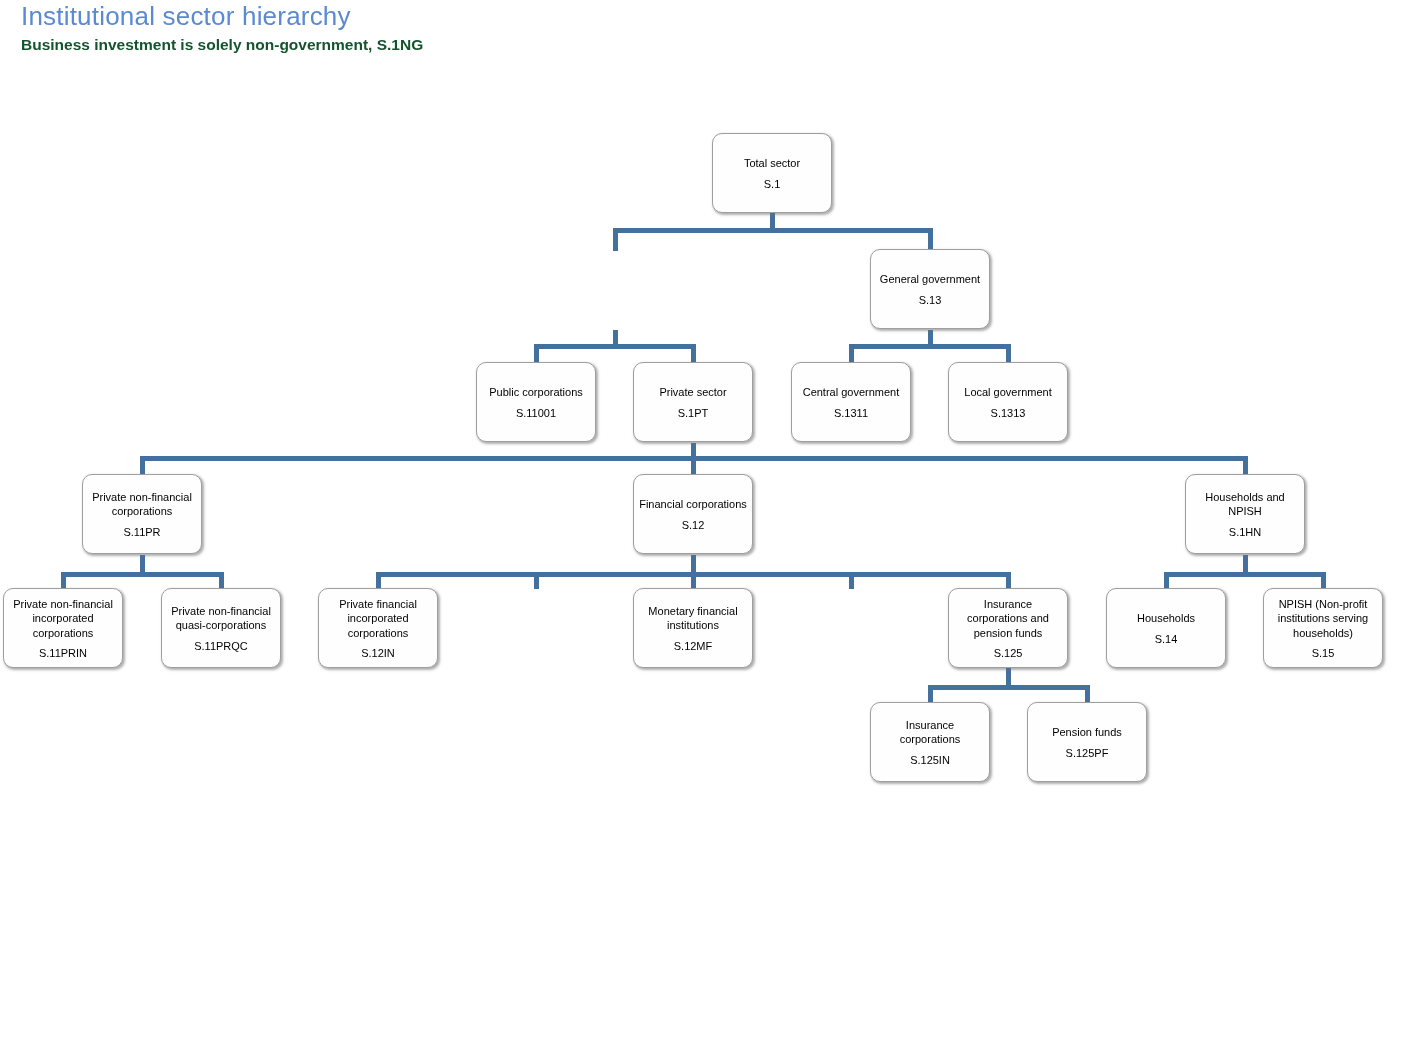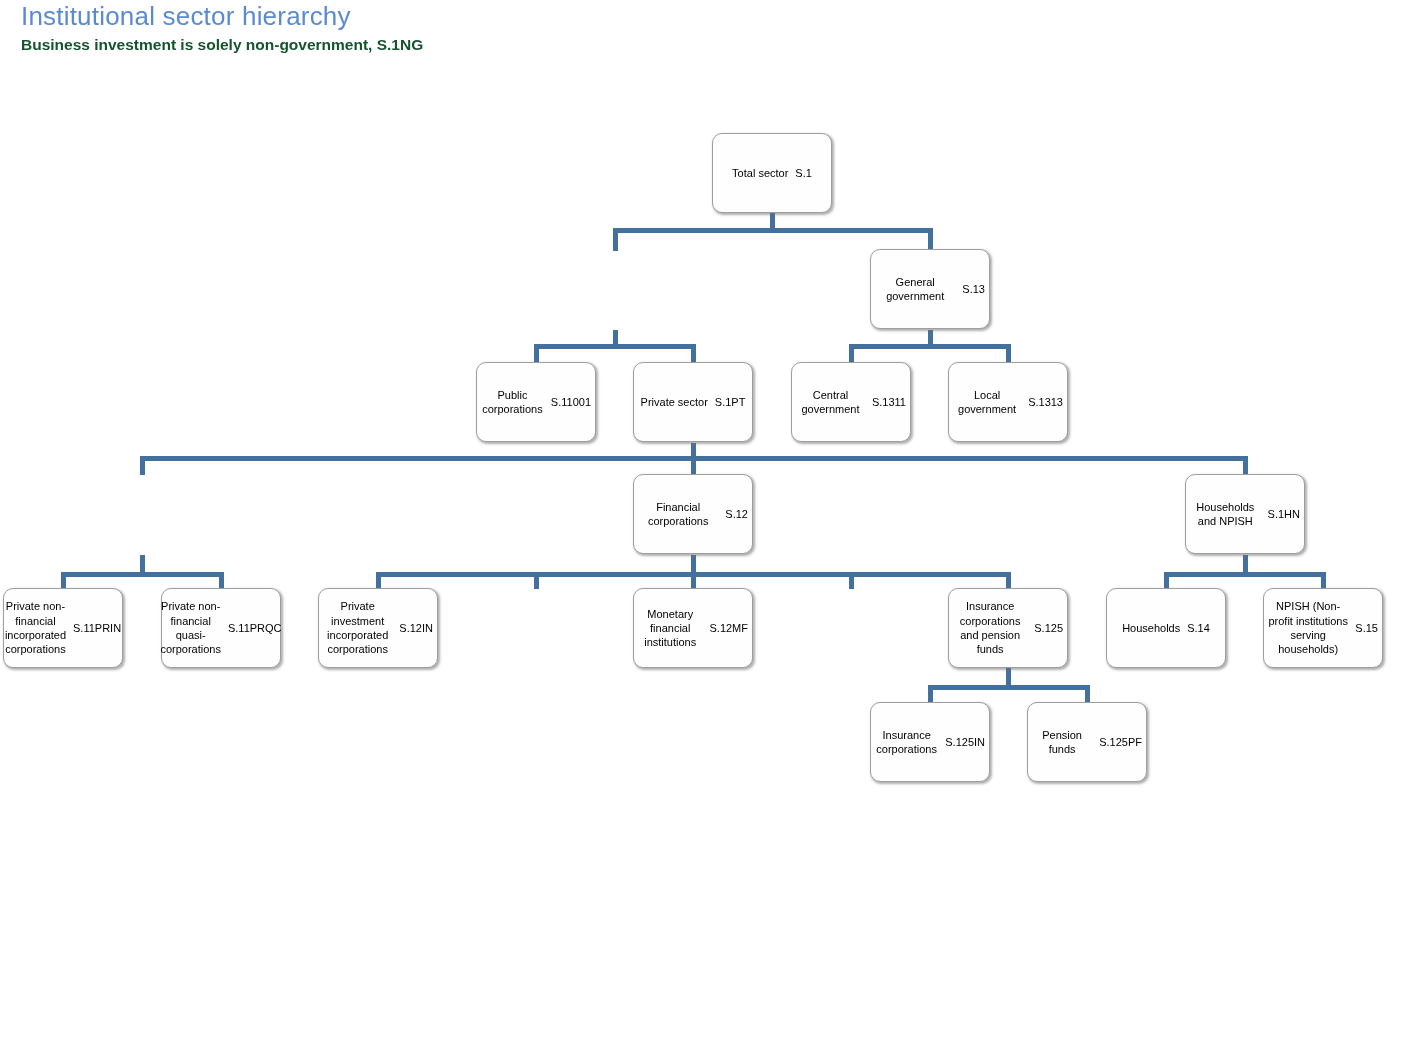--- a/index.html
+++ b/index.html
@@ -13,21 +13,21 @@
     margin-top:2px;letter-spacing:0.2px;
   }
   .subtitle{
     font-size:15.5px;color:#14532d;font-weight:600;margin-top:5px;
   }
   .canvas{position:absolute;left:0;top:0;width:1413px;height:1051px;}
   .node{
     position:absolute;width:120px;height:80px;box-sizing:border-box;
     background:#fefefe;border:1px solid #9e9e9e;border-radius:10px;
     box-shadow:1.5px 1.5px 2.5px rgba(110,110,110,0.55);
-    display:flex;flex-direction:row;align-items:center;justify-content:center;
+    display:flex;flex-direction:column;align-items:center;justify-content:center;
     gap:7px;text-align:center;z-index:2;padding:3px 4px;
   }
   .node .label{font-size:11px;color:#000;line-height:1.3;}
   .node .code{font-size:11px;color:#000;line-height:1.1;}
   .vline{position:absolute;width:5px;background:#44709d;z-index:1;}
   .hline{position:absolute;height:5px;background:#44709d;z-index:1;}
 </style>
 </head>
 <body>
 
@@ -106,20 +106,24 @@
   <div class="node" style="left:791px;top:362px">
     <div class="label">Central government</div>
     <div class="code">S.1311</div>
   </div>
 
   <div class="node" style="left:948px;top:362px">
     <div class="label">Local government</div>
     <div class="code">S.1313</div>
   </div>
 
+  <div class="node" style="left:82px;top:474px">
+    <div class="label">Private non-financial corporations</div>
+    <div class="code">S.11PR</div>
+  </div>
 
   <div class="node" style="left:633px;top:474px">
     <div class="label">Financial corporations</div>
     <div class="code">S.12</div>
   </div>
 
   <div class="node" style="left:1185px;top:474px">
     <div class="label">Households and NPISH</div>
     <div class="code">S.1HN</div>
   </div>
@@ -128,21 +132,21 @@
     <div class="label">Private non-financial incorporated corporations</div>
     <div class="code">S.11PRIN</div>
   </div>
 
   <div class="node" style="left:161px;top:588px">
     <div class="label">Private non-financial quasi-corporations</div>
     <div class="code">S.11PRQC</div>
   </div>
 
   <div class="node" style="left:318px;top:588px">
-    <div class="label">Private investment incorporated corporations</div>
+    <div class="label">Private financial incorporated corporations</div>
     <div class="code">S.12IN</div>
   </div>
 
 
   <div class="node" style="left:633px;top:588px">
     <div class="label">Monetary financial institutions</div>
     <div class="code">S.12MF</div>
   </div>
 
 

